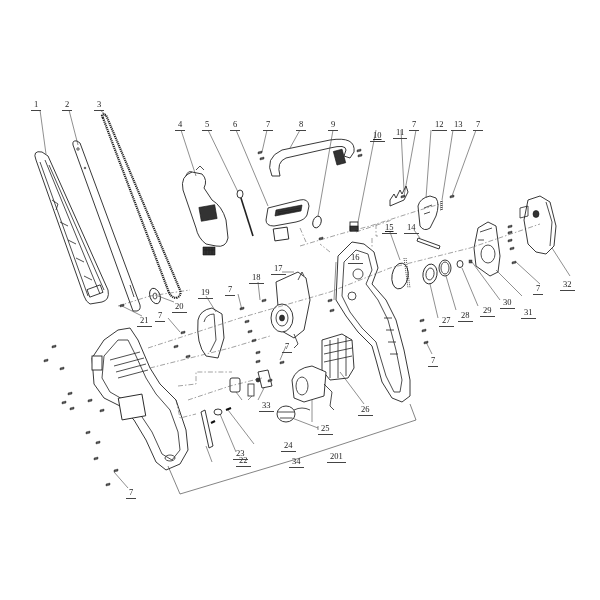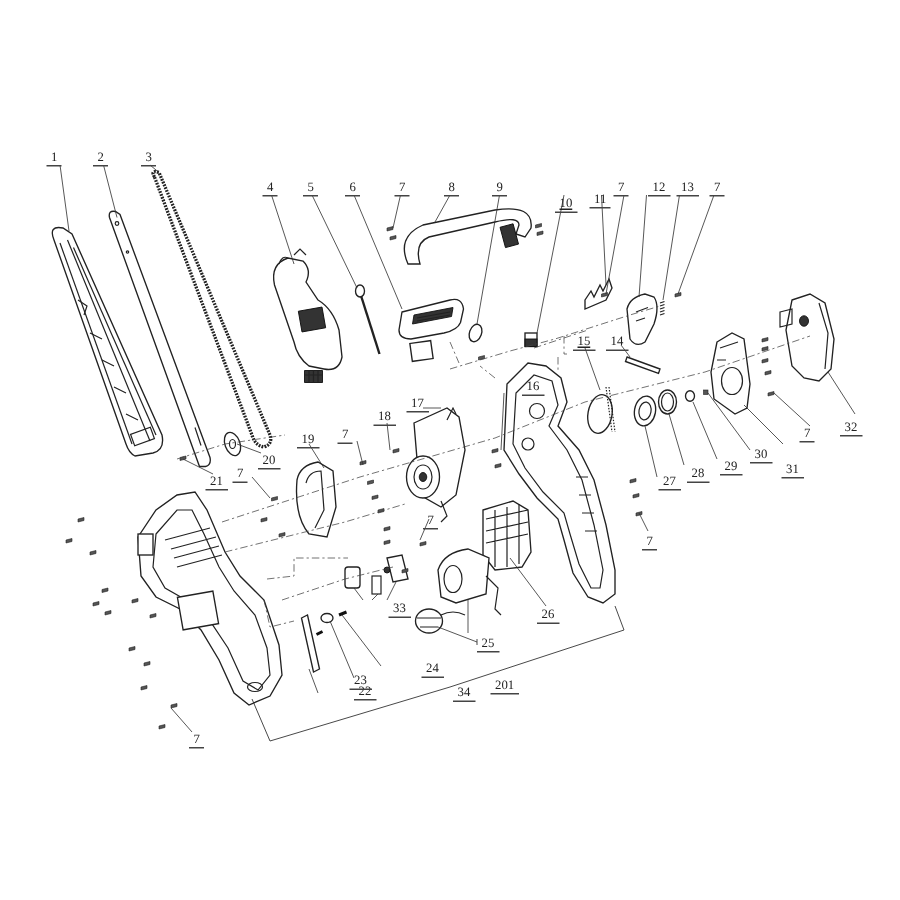--- a/index.html
+++ b/index.html
@@ -313,14 +313,14 @@
 <span class="lbl" style="left:500px;top:298px;">30</span>
 <span class="lbl" style="left:521px;top:308px;">31</span>
 <span class="lbl" style="left:560px;top:280px;">32</span>
 <span class="lbl" style="left:358px;top:405px;">26</span>
 <span class="lbl" style="left:259px;top:401px;">33</span>
 <span class="lbl" style="left:327px;top:416px;margin-top:36px;">201</span>
 <span class="lbl" style="left:318px;top:424px;">25</span>
 <span class="lbl" style="left:210px;top:456px;margin-left:26px;">22</span>
 <span class="lbl" style="left:233px;top:449px;">23</span>
 <span class="lbl" style="left:251px;top:441px;margin-left:30px;">24</span>
-<span class="lbl" style="left:302px;top:457px;">34</span>
+<span class="lbl" style="left:289px;top:457px;">34</span>
 </div>
 
 </body></html>

